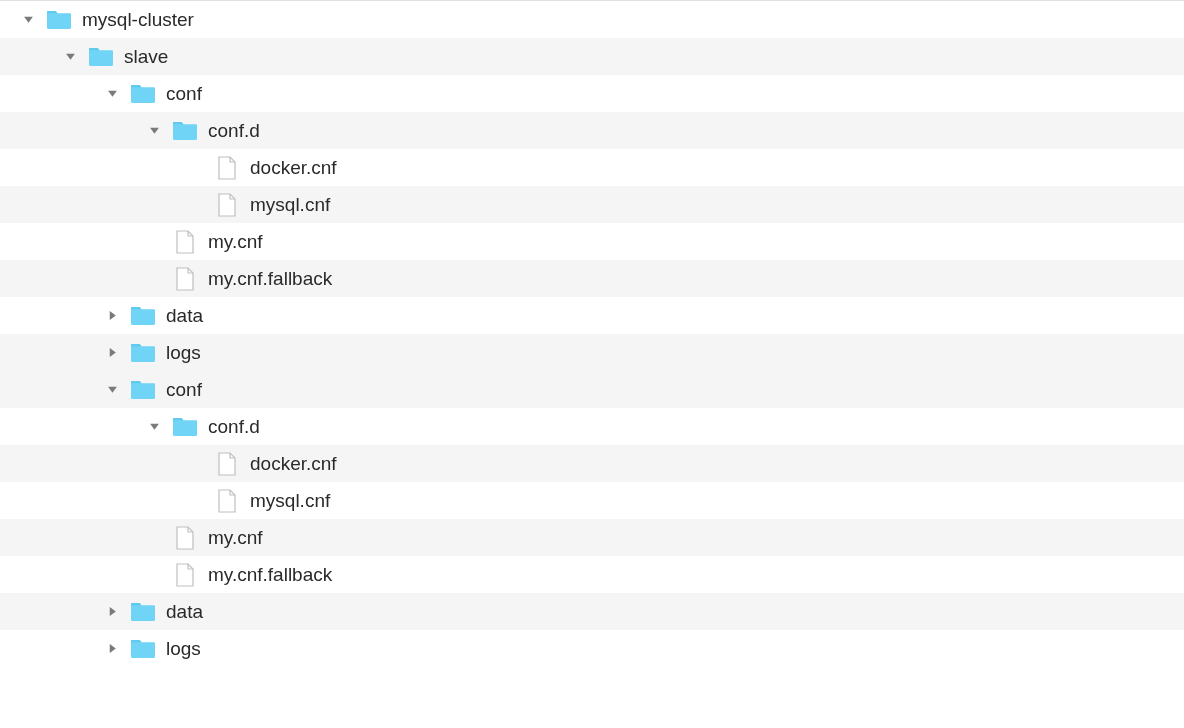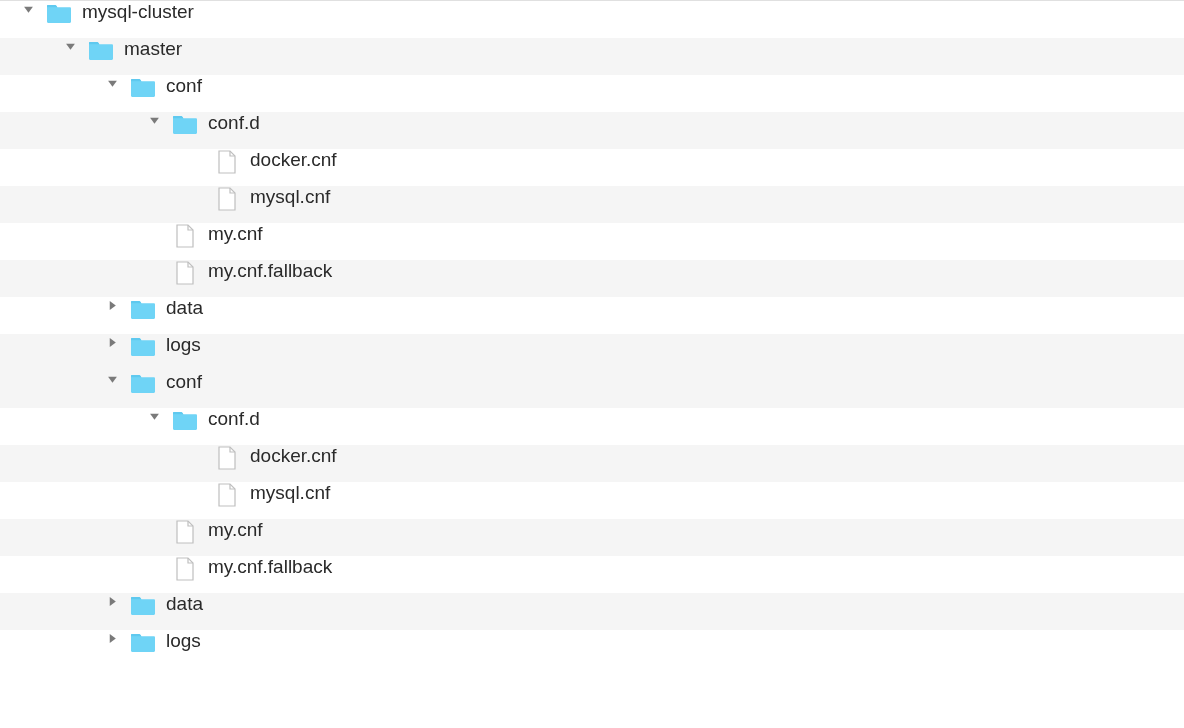--- a/index.html
+++ b/index.html
@@ -12,21 +12,21 @@
       font-size: 19px;
       color: #333;
       background: #fff;
       width: 1184px;
     }
     .tree {
       border-top: 1px solid #e0e0e0;
     }
     .row {
       display: flex;
-      align-items: flex-start;
+      align-items: center;
       height: 37px;
       padding-left: 20px;
       cursor: default;
       user-select: none;
     }
     .row.alt {
       background: #f5f5f5;
     }
     .indent {
       display: inline-block;
@@ -96,21 +96,21 @@
         <svg viewBox="0 0 10 10">
           <path d="M1 2.5 L9 2.5 L5 8 Z"></path>
         </svg>
       </span>
       <span class="icon">
         <svg class="folder-svg" viewBox="0 0 26 22">
     <path d="M1 3.2 C1 2.5 1.5 2 2.2 2 L9 2 C9.6 2 10 2.3 10.3 2.7 L11.4 4.2 L23.8 4.2 C24.5 4.2 25 4.7 25 5.4 L25 18.8 C25 19.5 24.5 20 23.8 20 L2.2 20 C1.5 20 1 19.5 1 18.8 Z" fill="#6fd4f6"></path>
     <path d="M1 3.2 C1 2.5 1.5 2 2.2 2 L9 2 C9.6 2 10 2.3 10.3 2.7 L11.4 4.2 L1 4.2 Z" fill="#5fc9ef"></path>
   </svg>
       </span>
-      <span class="label">master</span>
+      <span class="label">slave</span>
     </div>
     <div class="row">
       <span class="indent"></span>
       <span class="indent"></span>
       <span class="disclosure ">
         <svg viewBox="0 0 10 10">
           <path d="M1 2.5 L9 2.5 L5 8 Z"></path>
         </svg>
       </span>
       <span class="icon">

